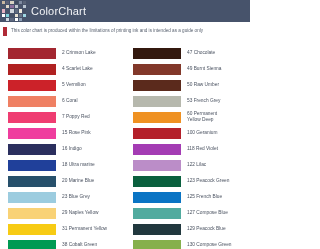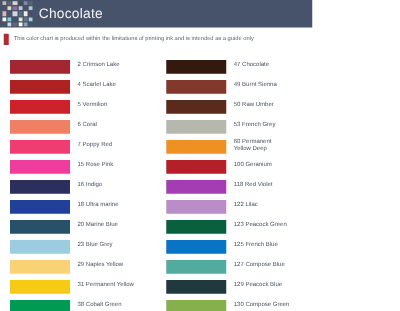--- a/index.html
+++ b/index.html
@@ -125,21 +125,21 @@
       <div class="tile" style="background: rgb(232, 226, 212);"></div>
       <div class="tile" style="background: rgb(106, 116, 136);"></div>
       <div class="tile" style="background: rgb(159, 216, 228);"></div>
       <div class="tile" style="background: rgb(71, 83, 107);"></div>
       <div class="tile" style="background: rgb(207, 214, 224);"></div>
       <div class="tile" style="background: rgb(93, 104, 128);"></div>
       <div class="tile" style="background: rgb(255, 255, 255);"></div>
       <div class="tile" style="background: rgb(142, 160, 184);"></div>
       <div class="tile" style="background: rgb(71, 83, 107);"></div>
     </div>
-  <div id="app-title">Chocolate</div>
+  <div id="app-title">ColorChart</div>
 </div>
 
 <div id="note-row">
   <div id="note-marker"></div>
   <div id="note-text">This color chart is produced within the limitations of printing ink and is intended as a guide only</div>
 </div>
 
 <div id="chart-body">
   <div class="column" id="col-left">
       <div class="swatch-row">

